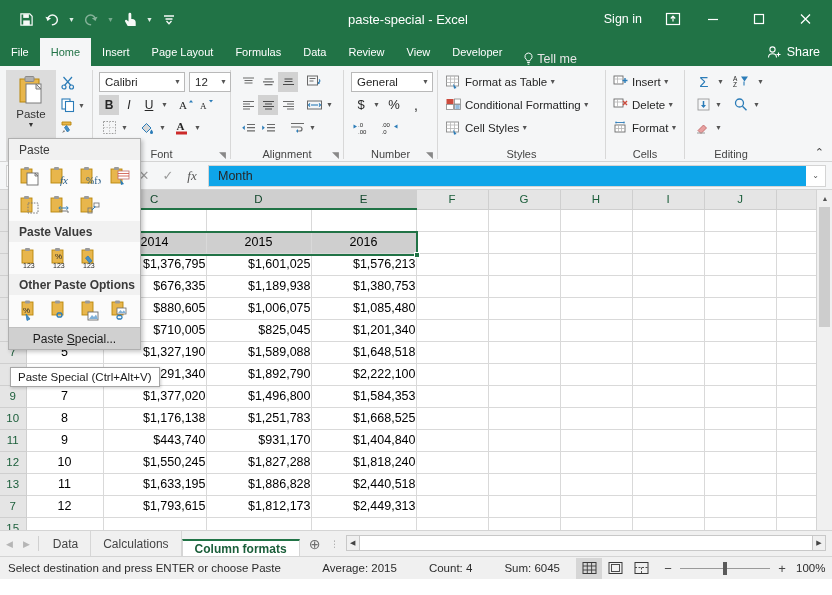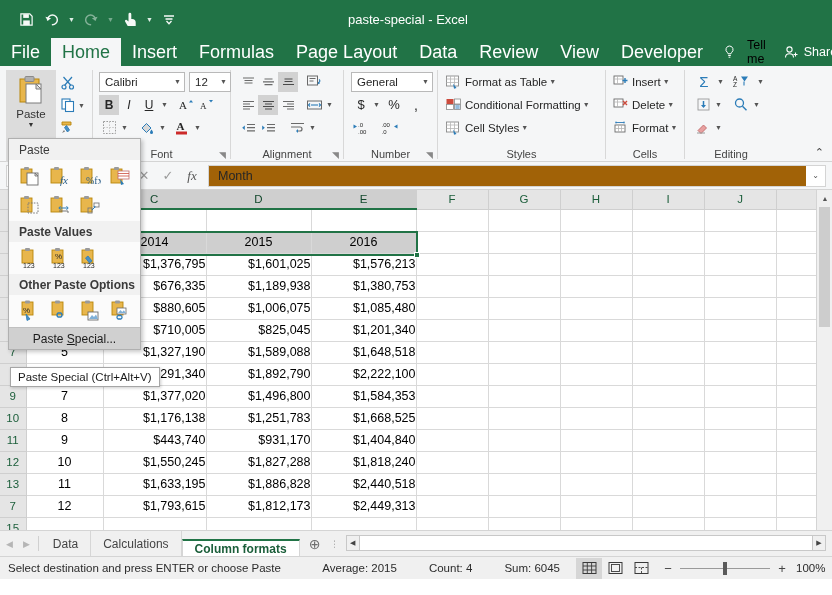--- a/index.html
+++ b/index.html
@@ -36,24 +36,24 @@
   .ribbondisp { width: 34px; height: 28px; display:flex; align-items:center; justify-content:center; }
   .wbtn { width: 46px; height: 30px; display: flex; align-items: center; justify-content: center; color: #fff; }
 
   
   .tabstrip {
     height: 28px; background: #217346; display: flex; align-items: flex-end;
     position: relative;
   }
   .rtab {
     height: 28px; padding: 0 11px; display: flex; align-items: center;
-    color: #ffffff; font-size: 18px; white-space: nowrap;
+    color: #ffffff; font-size: 11px; white-space: nowrap;
   }
   .rtab.active { background: #f5f6f7; color: #217346; font-weight: normal; }
-  .tellme { display: flex; align-items: center; gap: 12px; padding: 0 10px; color: #000000; font-size: 12.5px;}
+  .tellme { display: flex; align-items: center; gap: 3px; padding: 0 10px; color: #e5e5e5; font-size: 12.5px;}
   .share { margin-left: auto; display: flex; align-items: center; gap: 5px; padding: 0 12px 0 8px; color: #fff; font-size: 12.5px; height:28px;}
 
   
   .ribbon {
     height: 96px; background: #f5f6f7; border-bottom: 1px solid #d4d4d4;
     display: flex; position: relative;
   }
   .rgroup { position: relative; height: 96px; display: flex; flex-direction: column; }
   .rgroup-body { flex: 1; display: flex; align-items: flex-start; padding: 4px 4px 0 4px; }
   .rgroup-label {
@@ -116,21 +116,21 @@
 
   
   .fbar { height: 28px; background: #f5f6f7; display: flex; align-items: center; border-bottom: 1px solid #d4d4d4; }
   .namebox {
     width: 122px; height: 22px; margin-left: 6px; background: #fff; border: 1px solid #d4d4d4;
     display: flex; align-items: center; padding-left: 6px; font-size: 12px;
   }
   .fb-btns { display: flex; align-items: center; gap: 0px; padding: 0 4px; }
   .fb-btn { width: 24px; height: 22px; display:flex; align-items:center; justify-content:center; color:#9a9a9a; font-size:13px;}
   .fb-input {
-    flex: 1; height: 22px; background: #a16207; border: 1px solid #d4d4d4; border-right: none;
+    flex: 1; height: 22px; background: #0ea5e9; border: 1px solid #d4d4d4; border-right: none;
     display: flex; align-items: center; padding-left: 9px; font-size: 12.5px; color: #262626;
   }
   .fb-expand { width: 20px; height: 22px; background: #fff; border: 1px solid #d4d4d4; border-left: none;
     display:flex; align-items:center; justify-content:center; font-size:8px; color:#555; margin-right:6px;}
 
   
   .gridwrap { position: relative; height: 340px; background: #fff; overflow: hidden; }
   table.grid { border-collapse: collapse; table-layout: fixed; }
   table.grid td, table.grid th { padding: 0; margin: 0; }
   .colhdr {
@@ -238,28 +238,52 @@
       <div class="qat-btn">
         <svg width="14" height="12" viewBox="0 0 14 12">
             <path d="M2 3h10M3.5 6h7" stroke="#fff" stroke-width="1.3"></path>
             <path d="M4.5 8 L7 10.8 L9.5 8" fill="none" stroke="#fff" stroke-width="1.3"></path>
           </svg>
       </div>
     </div>
 
     <div class="title-text">paste-special - Excel</div>
 
+    <div class="title-right">
+      <div class="signin">Sign in</div>
+      <div class="ribbondisp">
+        <svg width="16" height="14" viewBox="0 0 16 14">
+            <rect x="1.5" y="1.5" width="13" height="11" fill="none" stroke="#fff" stroke-width="1.2"></rect>
+            <path d="M8 9.5V4.5M5.8 6.5L8 4.2l2.2 2.3" fill="none" stroke="#fff" stroke-width="1.2"></path>
+          </svg>
+      </div>
+      <div class="wbtn">
+        <svg width="14" height="12" viewBox="0 0 14 12">
+            <path d="M2 6.5h10" stroke="#fff" stroke-width="1.2"></path>
+          </svg>
+      </div>
+      <div class="wbtn">
+        <svg width="14" height="12" viewBox="0 0 14 12">
+            <rect x="2.5" y="1.5" width="9" height="9" fill="none" stroke="#fff" stroke-width="1.2"></rect>
+          </svg>
+      </div>
+      <div class="wbtn close">
+        <svg width="15" height="14" viewBox="0 0 15 14">
+            <path d="M3 2.5l9 9M12 2.5l-9 9" stroke="#fff" stroke-width="1.3"></path>
+          </svg>
+      </div>
+    </div>
   </div>
 
   <div class="tabstrip">
     <div class="rtab">File</div>
     <div class="rtab active">Home</div>
     <div class="rtab">Insert</div>
+    <div class="rtab">Page Layout</div>
     <div class="rtab">Formulas</div>
-    <div class="rtab">Page Layout</div>
     <div class="rtab">Data</div>
     <div class="rtab">Review</div>
     <div class="rtab">View</div>
     <div class="rtab">Developer</div>
     <div class="tellme">
       <span>
         <svg width="11" height="14" viewBox="0 0 11 14">
             <path d="M5.5 1a3.6 3.6 0 0 1 2.2 6.4c-.5.4-.7.9-.7 1.4H4c0-.5-.2-1-.7-1.4A3.6 3.6 0 0 1 5.5 1z" fill="none" stroke="#fff" stroke-width="1"></path>
             <path d="M4.2 10.5h2.6M4.6 12.2h1.8" stroke="#fff" stroke-width="1"></path>
           </svg>

